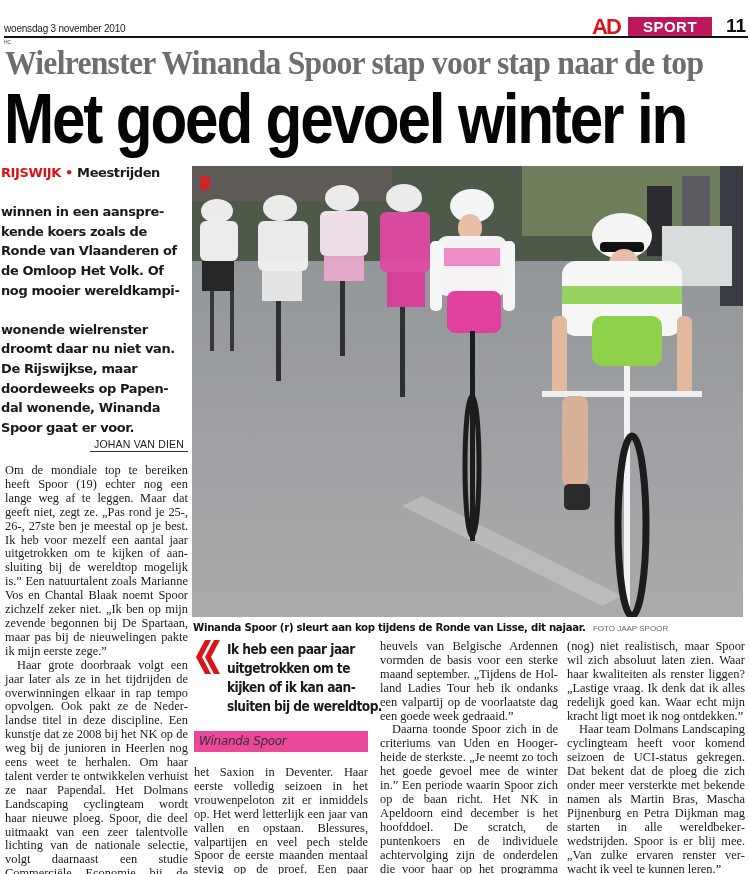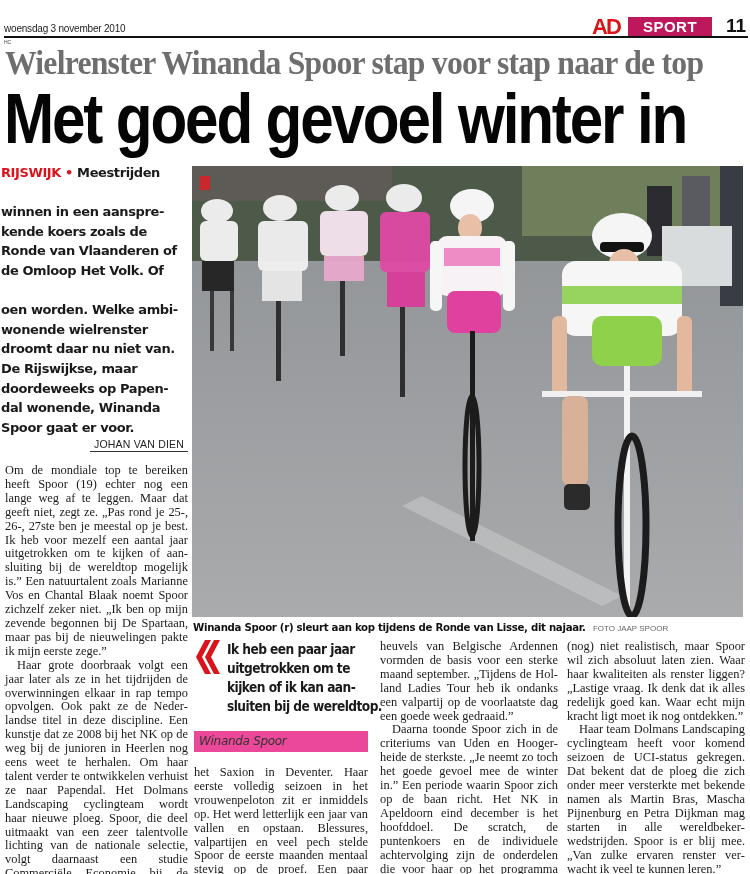--- a/index.html
+++ b/index.html
@@ -136,22 +136,22 @@
 <div class="kicker">Wielrenster Winanda Spoor stap voor stap naar de top</div>
 <div class="headline">Met goed gevoel winter in</div>
 
 <div class="lead">
   <span class="dateline">RIJSWIJK •</span><span> Meestrijden</span><br>
   <br>
   <span>winnen in een aanspre-</span><br>
   <span>kende koers zoals de</span><br>
   <span>Ronde van Vlaanderen of</span><br>
   <span>de Omloop Het Volk. Of</span><br>
+  <span>nog mooier wereldkampi-</span><br>
   <br>
-  <span>oen worden. Welke ambi-</span><br>
   <span>wonende wielrenster</span><br>
   <span>droomt daar nu niet van.</span><br>
   <span>De Rijswijkse, maar</span><br>
   <span>doordeweeks op Papen-</span><br>
   <span>dal wonende, Winanda</span><br>
   <span>Spoor gaat er voor.</span>
 </div>
 <div class="byline">JOHAN VAN DIEN</div>
 
 <div class="col col1">

